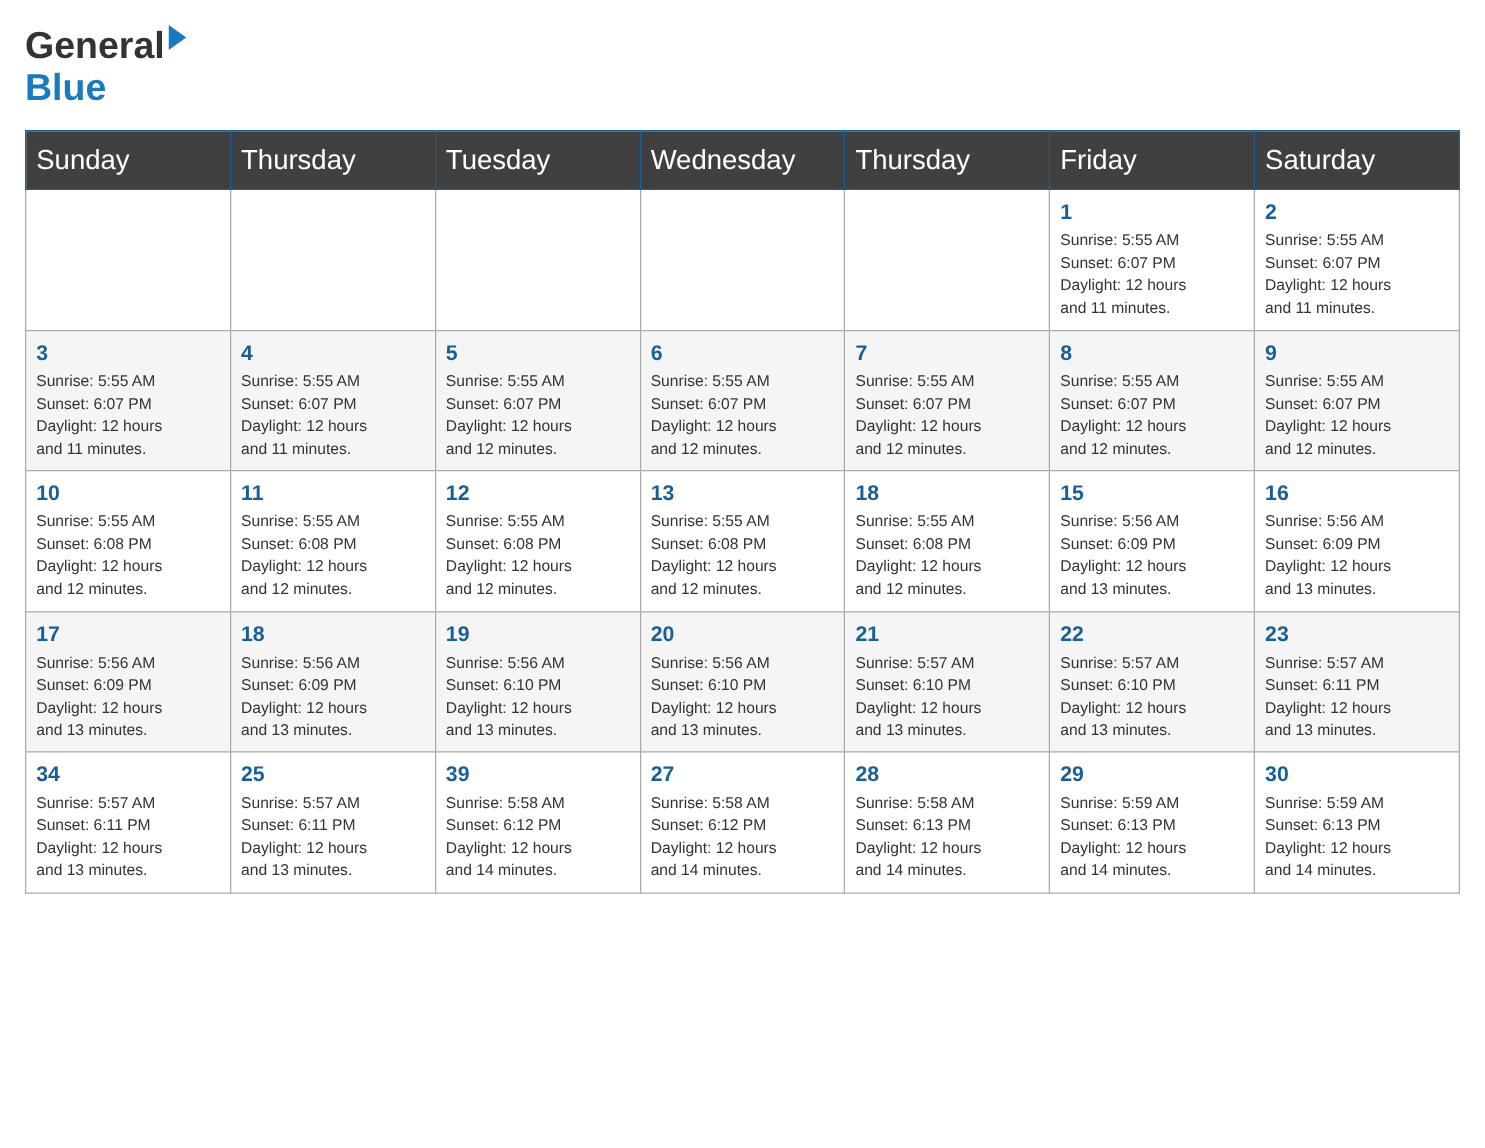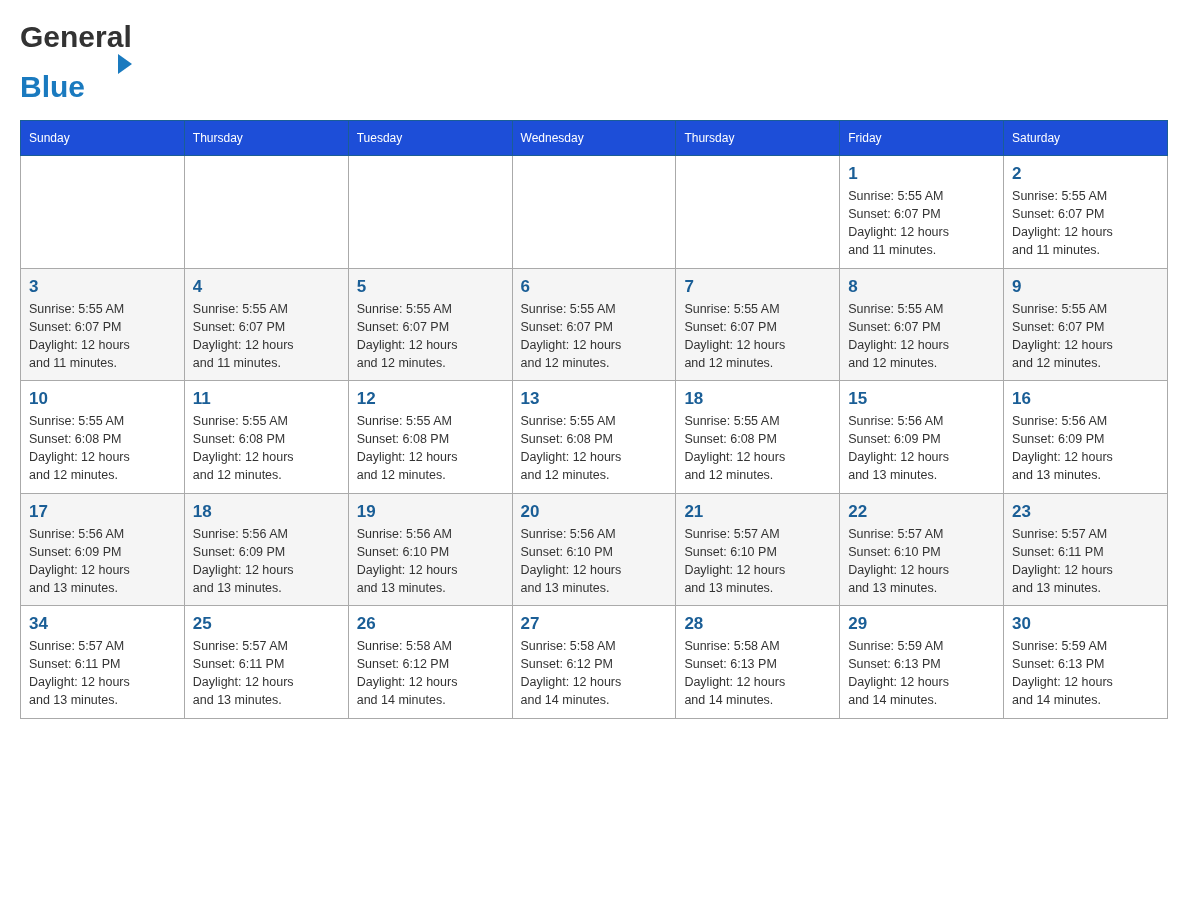--- a/index.html
+++ b/index.html
@@ -34,23 +34,23 @@
       font-size: 22px;
       color: #555;
       margin-top: 4px;
     }
     .calendar {
       width: 100%;
       border-collapse: collapse;
       border: 1px solid #aaa;
     }
     .calendar th {
-      background-color: #1d4ed8;
+      background-color: #404040;
       color: #fff;
-      font-size: 12px;
+      font-size: 22px;
       font-weight: normal;
       padding: 10px 8px;
       text-align: left;
       border: 1px solid #1a5e96;
     }
     .calendar td {
       vertical-align: top;
       padding: 8px 8px;
       border: 1px solid #aaa;
       width: calc(100% / 7);
@@ -76,21 +76,21 @@
     }
     .empty-cell {
       background: #fff;
     }
   </style>
 </head>
 <body>
 
 <div class="header">
   <div class="logo">
-    <div style="display:flex; align-items:flex-end;flex-direction:column;">
+    <div style="display:flex; align-items:flex-start;">
       <span style="font-size:30px;font-weight:bold;color:#333;font-family:Arial,sans-serif;">General</span>
       <span style="display:inline-block;width:0;height:0;border-top:10px solid transparent;border-bottom:10px solid transparent;border-left:14px solid #1a7abf;margin-left:3px;margin-bottom:-4px;"></span>
     </div>
     <div style="display:flex; align-items:center;">
       <span style="font-size:30px;font-weight:bold;color:#1a7abf;font-family:Arial,sans-serif;text-align:right;">Blue</span>
     </div>
   </div>
   <div class="title-block">
   </div>
 </div>
@@ -291,21 +291,21 @@
 and 13 minutes.</div>
         </td>
         <td>
           <span class="day-number">25</span>
           <div class="day-info" style="white-space: pre-line;">Sunrise: 5:57 AM
 Sunset: 6:11 PM
 Daylight: 12 hours
 and 13 minutes.</div>
         </td>
         <td>
-          <span class="day-number">26</span>
+          <span class="day-number">39</span>
           <div class="day-info" style="white-space: pre-line;">Sunrise: 5:58 AM
 Sunset: 6:12 PM
 Daylight: 12 hours
 and 14 minutes.</div>
         </td>
         <td>
           <span class="day-number">27</span>
           <div class="day-info" style="white-space: pre-line;">Sunrise: 5:58 AM
 Sunset: 6:12 PM
 Daylight: 12 hours

